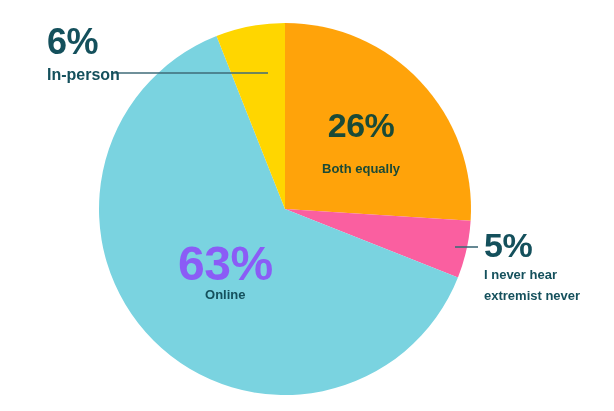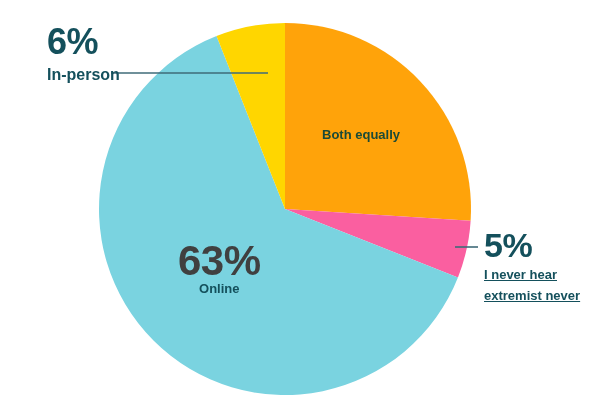--- a/index.html
+++ b/index.html
@@ -71,43 +71,42 @@
     margin-top: 20px;
   }
 
   
   #callout-online {
     left: 178px;
     top: 240px;
     text-align: center;
   }
   #callout-online .pct {
-    font-size: 42px;
-    color: #404040;
+    font-size: 48px;
+    color: #8b5cf6;
   }
   #callout-online .sub {
     font-size: 13px;
     color: #14505C;
   }
 
   
   #callout-never {
     left: 484px;
     top: 228px;
     text-align: left;
   }
   #callout-never .pct {
     font-size: 34px;
     color: #14505C;
   }
   #callout-never .sub {
     font-size: 13px;
     color: #14505C;
     margin-top: 6px;
-    text-decoration: underline;
   }
 </style>
 </head>
 <body>
 
 <div id="chart-root">
 
   <svg id="pie-svg" viewBox="0 0 614 411">
 
     <path d="M 285 209 L 285.00 23.00 A 186 186 0 0 1 470.63 220.68 Z" fill="#FFA30A"></path>
@@ -122,20 +121,21 @@
 
     <line x1="455" y1="247" x2="478" y2="247" stroke="#3F6B78" stroke-width="1.6"></line>
   </svg>
 
   <div class="callout" id="callout-inperson">
     <div class="pct">6%</div>
     <div class="sub">In-person</div>
   </div>
 
   <div class="callout" id="callout-both">
+    <div class="pct">26%</div>
     <div class="sub">Both equally</div>
   </div>
 
   <div class="callout" id="callout-online">
     <div class="pct">63%</div>
     <div class="sub">Online</div>
   </div>
 
   <div class="callout" id="callout-never">
     <div class="pct">5%</div>

